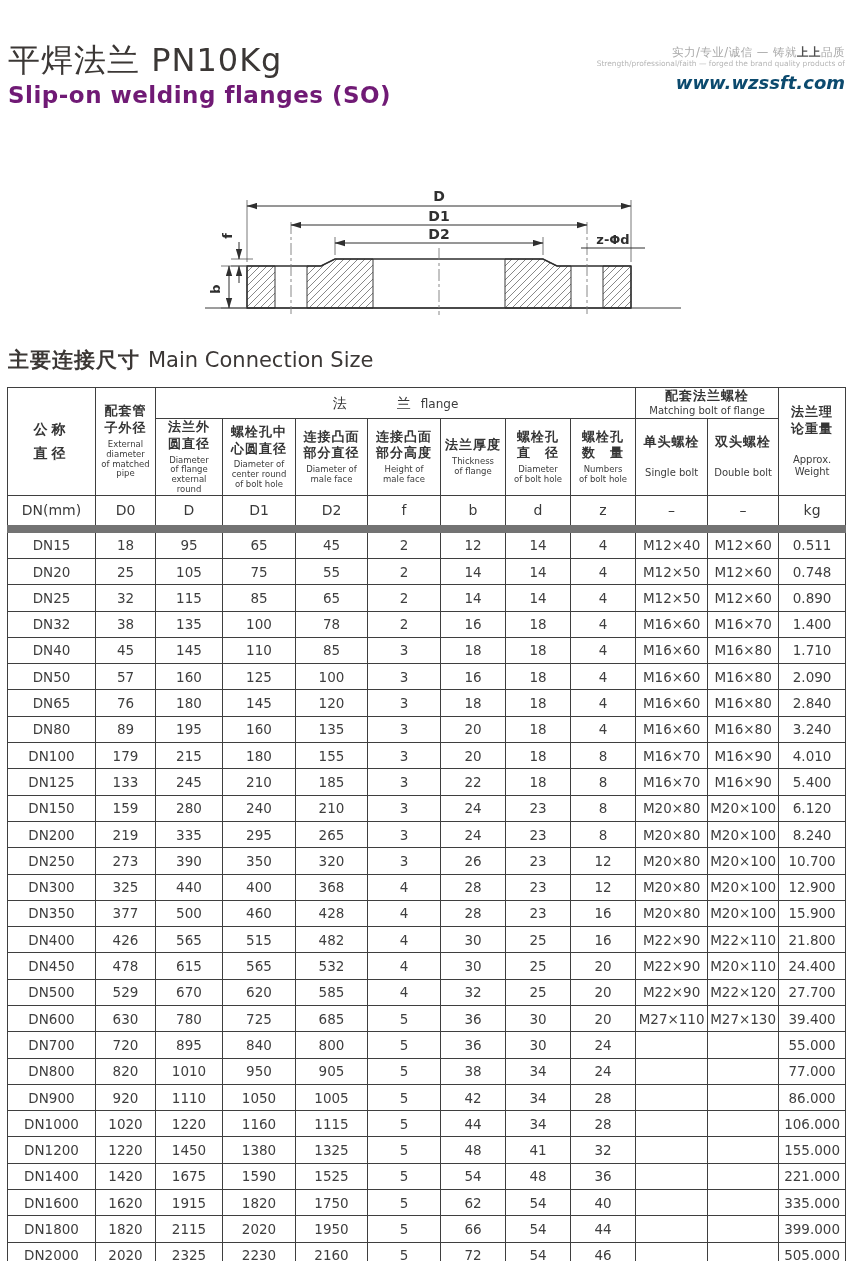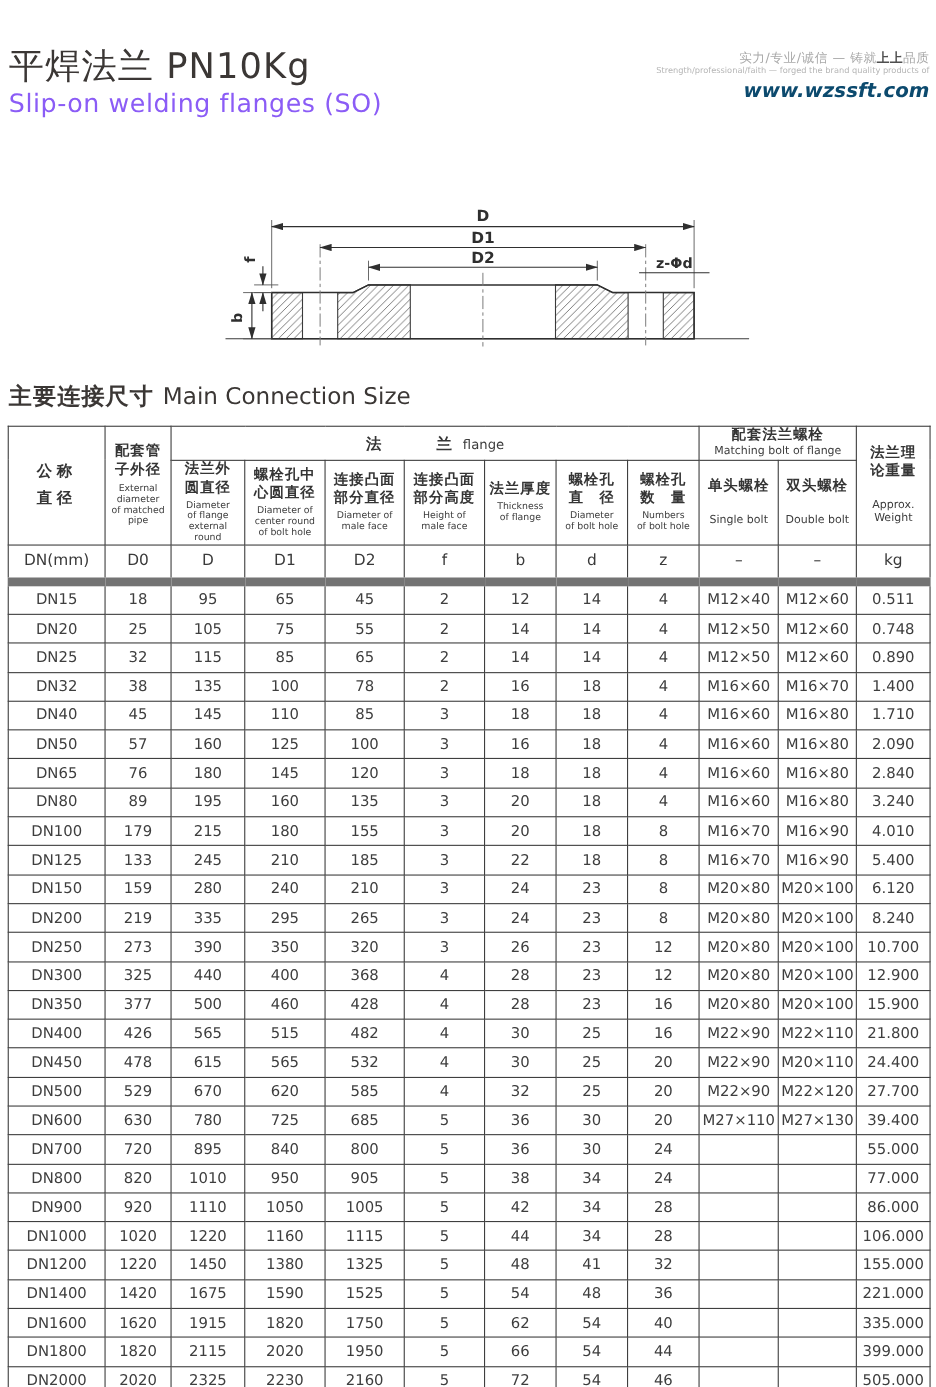--- a/index.html
+++ b/index.html
@@ -15,21 +15,21 @@
 
   
   .top-right { position: absolute; top: 4px; right: 6px; text-align: right; line-height: 1.15; }
   .slogan { font-size: 11.5px; color: #a9a9a9; letter-spacing: 0.5px; }
   .slogan .brand { color: #4f4f4f; font-weight: bold; }
   .slogan-en { font-size: 7.5px; color: #b5b5b5; margin-top: 1px; }
   .website { font-size: 18px; font-style: italic; font-weight: bold; color: #0c4a6e; margin-top: 4px; }
 
   
   .title { margin: 42px 0 0 8px; font-size: 32px; font-weight: normal; color: #3b3735; letter-spacing: 1px; line-height: 1.15; }
-  .subtitle { margin: 3px 0 0 8px; font-size: 23px; color: #8b5cf6; letter-spacing: 0.5px; }
+  .subtitle { margin: 3px 0 0 8px; font-size: 23px; color: #701a75; letter-spacing: 0.5px; font-weight: bold; }
 
   
   .drawing { margin: 74px 0 0 183px; width: 505px; height: 140px; }
   .drawing svg { display: block; }
   .dim-label { font-size: 14px; font-weight: bold; fill: #2f2f2f; }
   .dim-label-sm { font-size: 13px; font-weight: bold; fill: #2f2f2f; }
 
   
   .section-title { margin: 24px 0 0 8px; font-size: 21px; color: #3b3735; }
   .section-title .zh-part { font-weight: bold; letter-spacing: 1px; }
@@ -38,21 +38,21 @@
   
   table { border-collapse: collapse; table-layout: fixed; width: 838px; margin: 13px 0 0 7px; }
   th, td { border: 1px solid #3f3f3f; text-align: center; vertical-align: middle; padding: 0; overflow: hidden; }
   table { border: 1.5px solid #303030; }
   thead tr.gr th { height: 30px; }
   thead tr.sub th { height: 74px; }
   .zh { font-size: 13px; font-weight: bold; white-space: pre-line; line-height: 1.3; letter-spacing: 1px; color: #353535; }
   .zh-dn { font-size: 14px; font-weight: bold; white-space: pre-line; line-height: 1.75; letter-spacing: 4px; color: #353535; }
   .en { font-size: 8.5px; font-weight: normal; white-space: pre-line; line-height: 1.15; margin-top: 3px; color: #3c3c3c; }
   .en10 { font-size: 10px; font-weight: normal; white-space: pre-line; line-height: 1.2; margin-top: 16px; color: #3c3c3c; }
-  .flange-zh { font-size: 14px; font-weight: bold; letter-spacing: 2px; color: #353535; text-align: right; }
+  .flange-zh { font-size: 14px; font-weight: normal; letter-spacing: 2px; color: #353535; text-align: right; }
   .flange-en { font-size: 12px; font-weight: normal; margin-left: 8px; }
   tr.units td { height: 29px; font-size: 14px; color: #3a3a3a; border-bottom: 8px solid #737373; }
   tbody td { height: 25.3px; font-size: 13.5px; color: #3e3e3e; }
   tbody tr:last-child td { border-bottom: 2px solid #2b2b2b; }
 </style>
 </head>
 <body>
 
 <div class="page">
 

